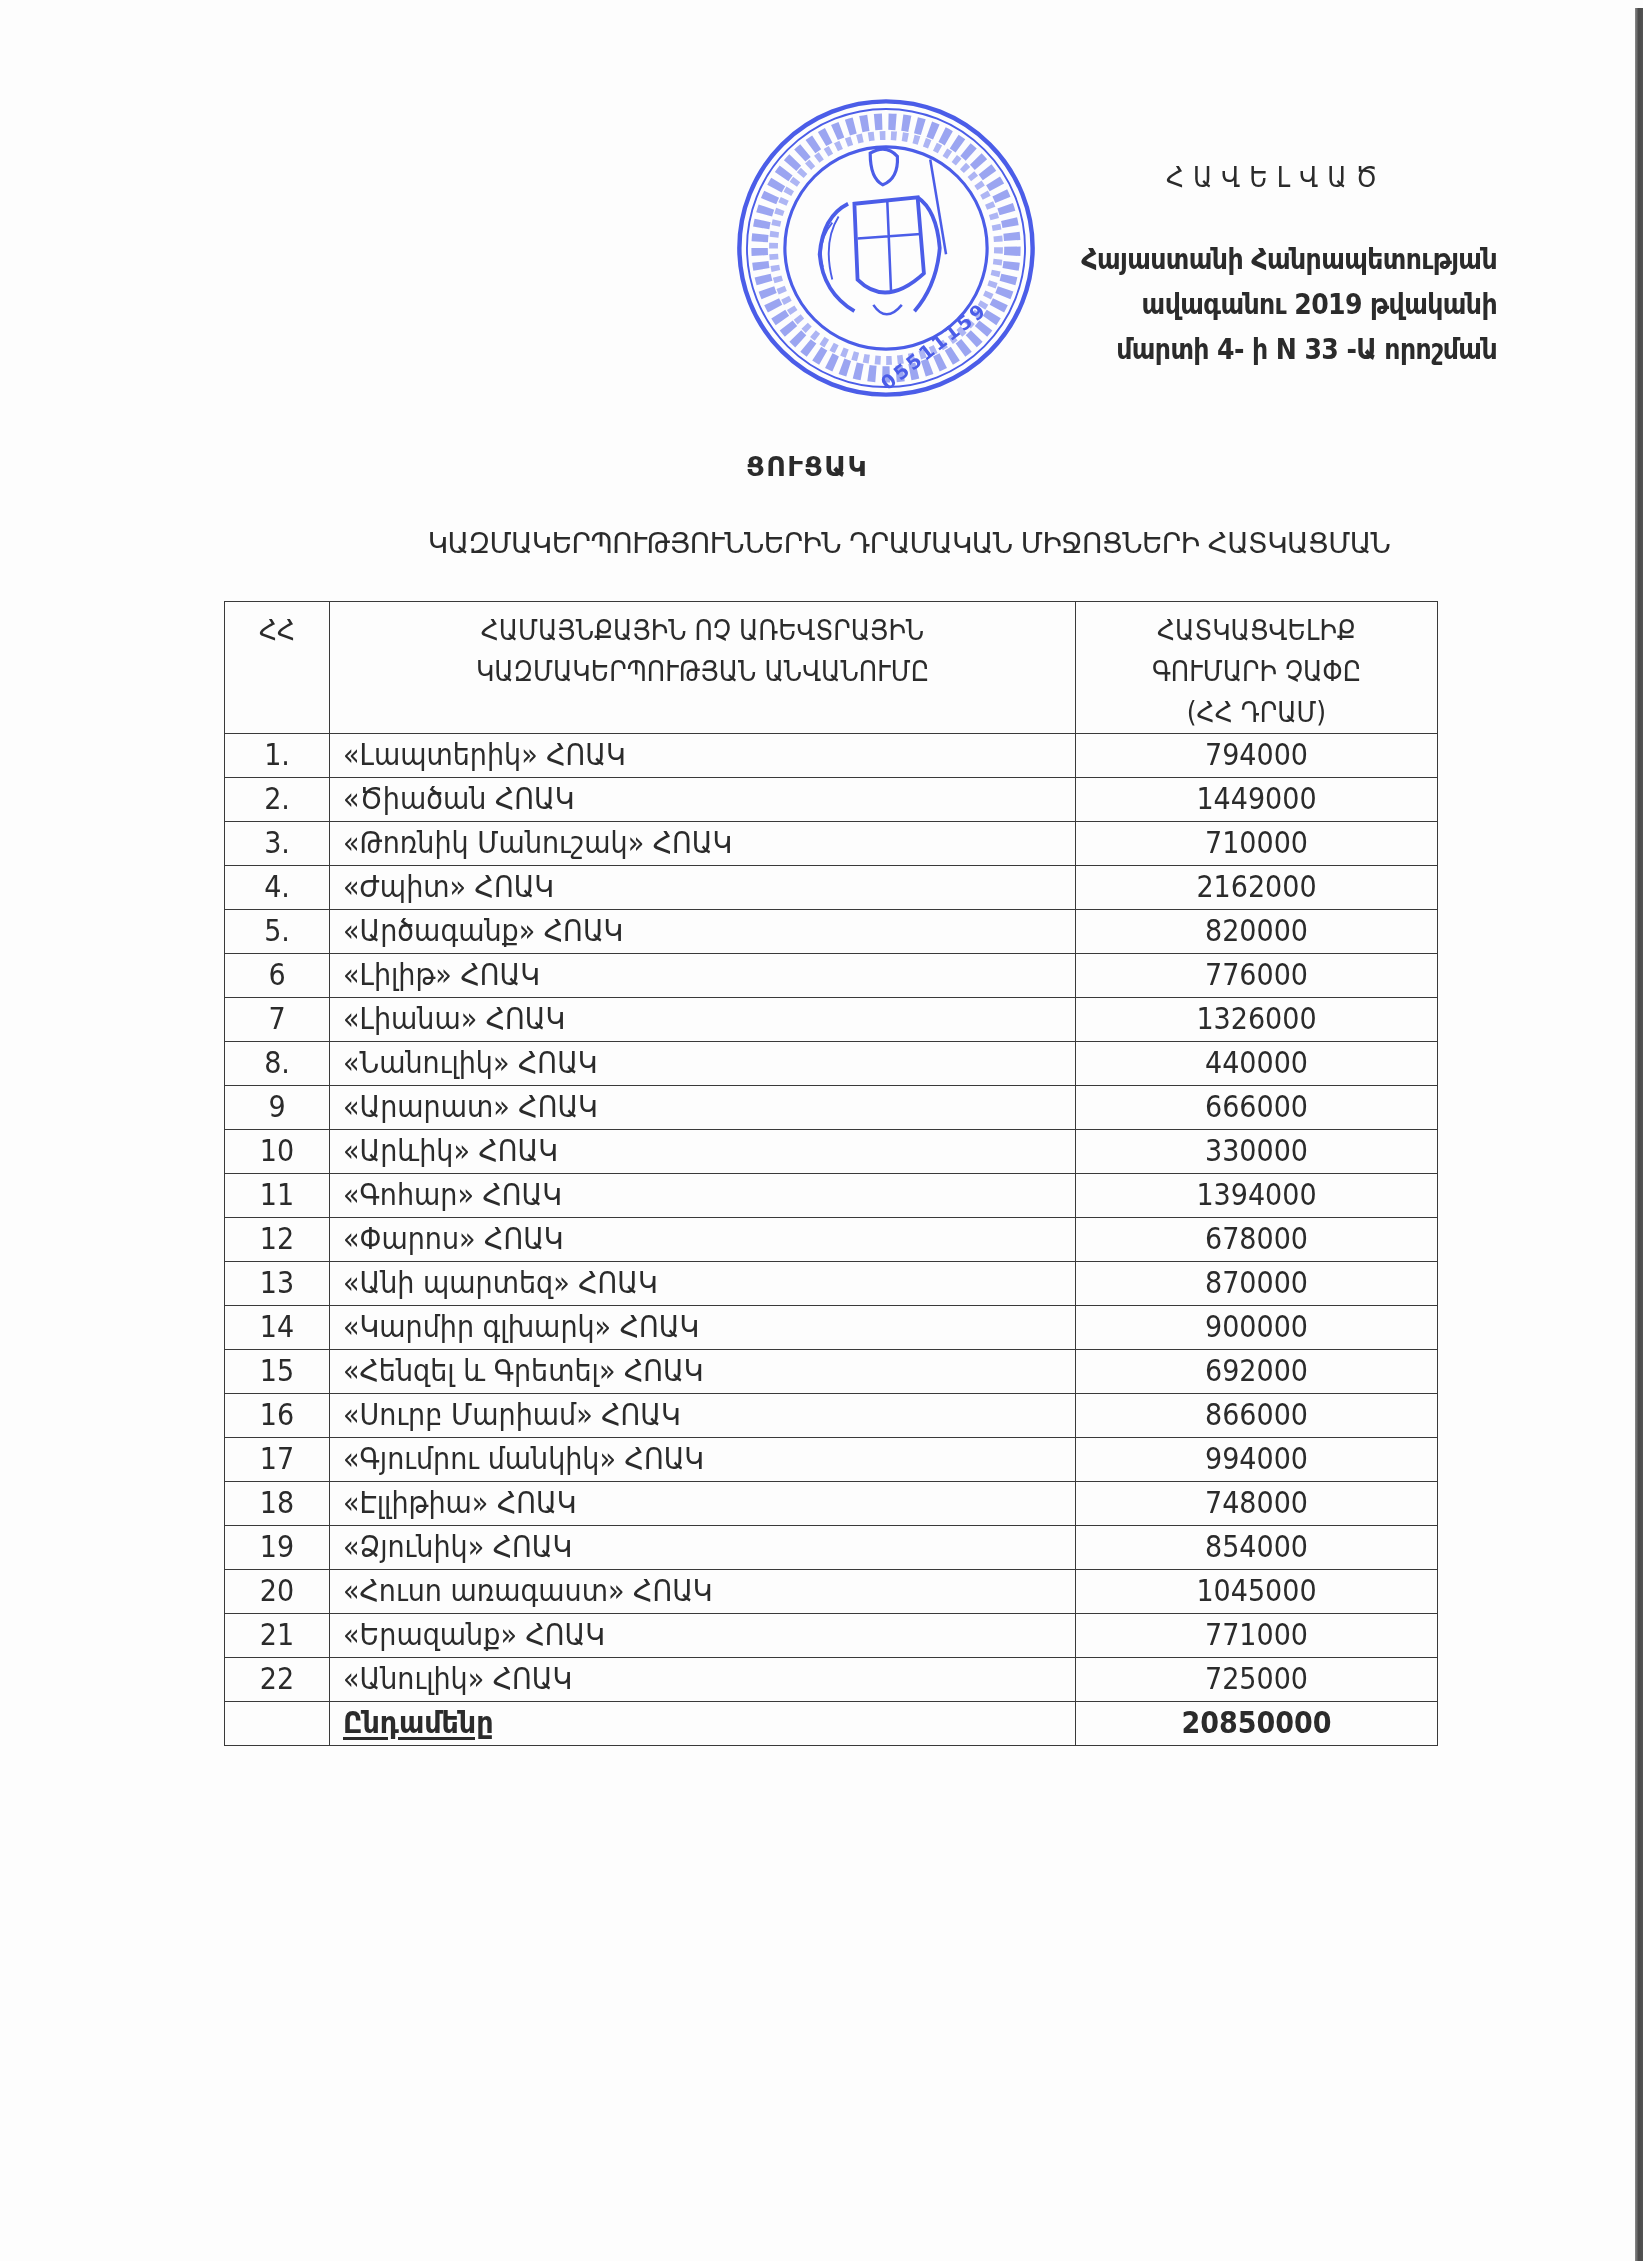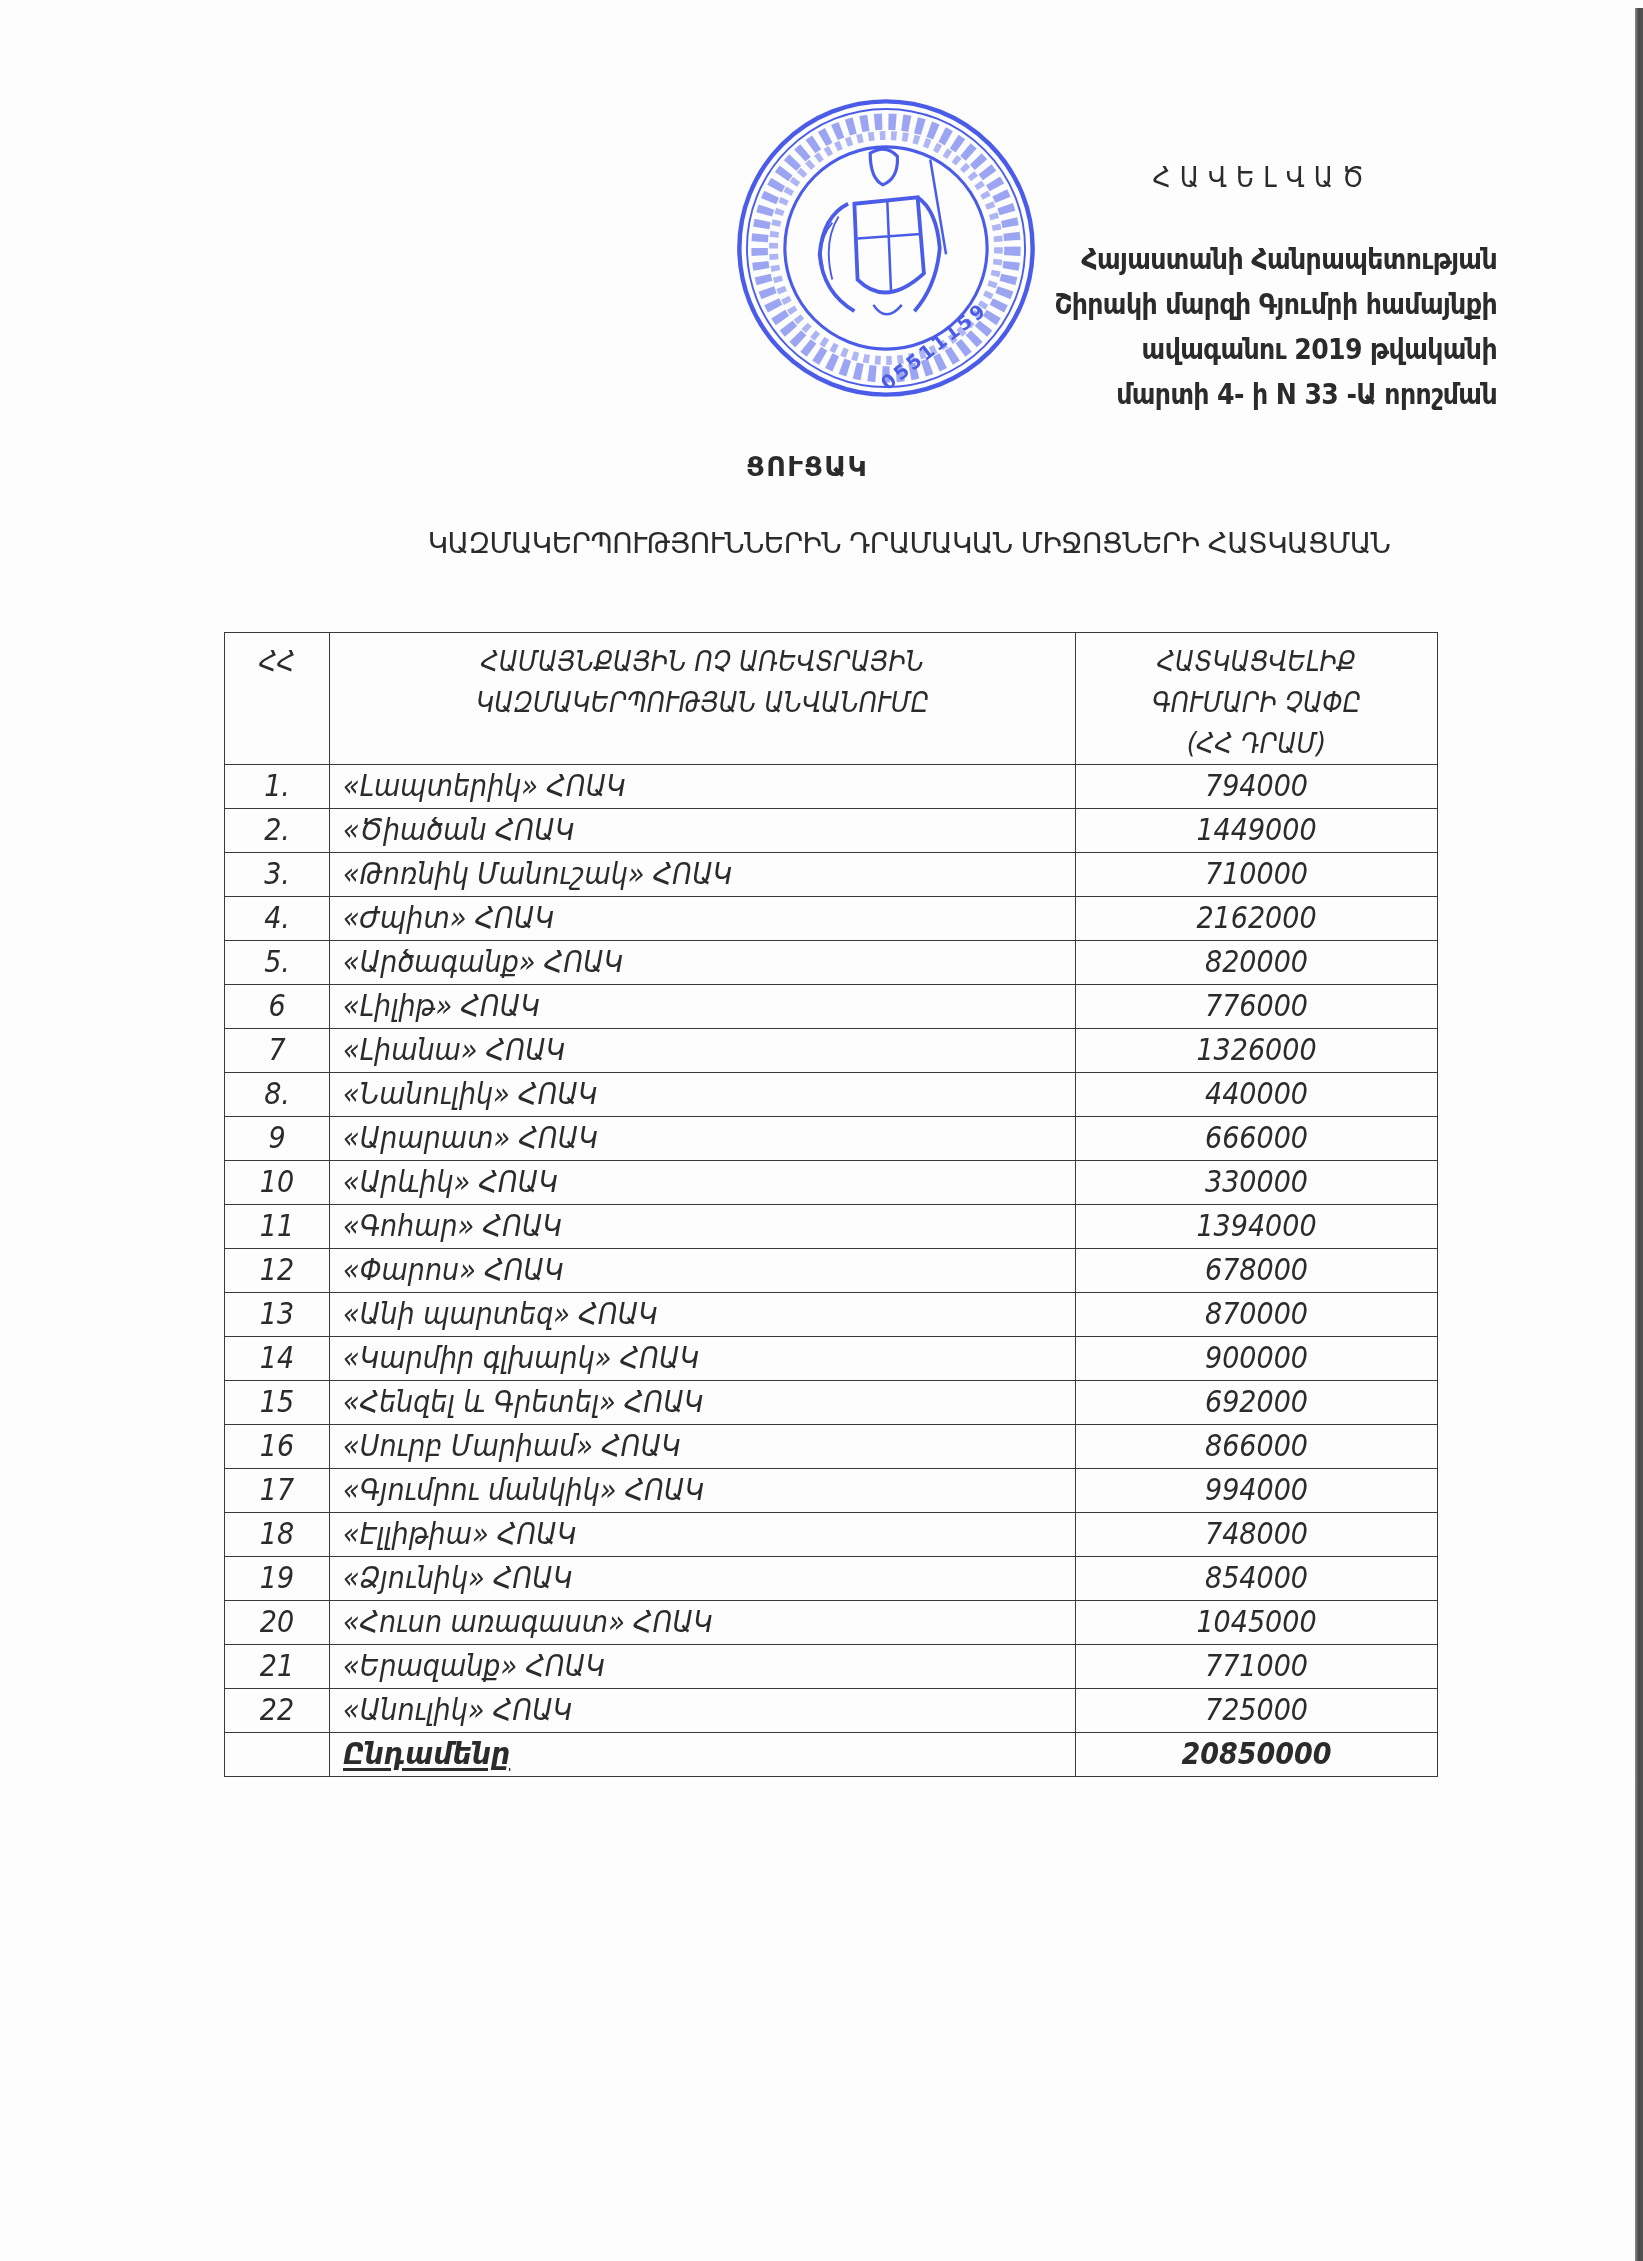--- a/index.html
+++ b/index.html
@@ -41,24 +41,23 @@
     position: absolute; left: 0; width: 1614px; top: 451px;
     text-align: center; font-size: 27px; font-weight: bold; letter-spacing: 1.3px;
   }
   .subtitle {
     position: absolute; left: 361px; width: 1096px; top: 522px;
     text-align: center; font-size: 28px; line-height: 44px; letter-spacing: -0.6px;
   }
   .subtitle div { white-space: nowrap; }
   
   table {
-    position: absolute; left: 224px; top: 632px;
+    position: absolute; left: 224px; top: 601px;
     border-collapse: collapse; width: 1214px;
     font-family: "DejaVu Sans Condensed", "DejaVu Sans", sans-serif;
-    font-style: italic;
   }
   td, th {
     border: 1.9px solid #3a3a3a; padding: 0; font-weight: normal;
   }
   th { vertical-align: top; font-size: 28px; line-height: 41px; padding-top: 7.7px; height: 121px; }
   td { height: 43px; font-size: 30px; line-height: 40px; }
   .c-num { width: 104px; text-align: center; }
   .c-name { width: 732px; text-align: left; padding-left: 13px; }
   .c-amt { text-align: center; }
   .total td { height: 43px; }
@@ -92,21 +91,20 @@
       <path d="M320 110 L345 260" stroke-width="4"></path>
       <path d="M230 340 Q250 370 275 340" stroke-width="4"></path>
     </g>
   </svg>
 </div>
 <div class="stamp-number">05511159</div>
 
 <div class="approval">
   <div class="title">ՀԱՎԵԼՎԱԾ</div>
   <div class="line">Հայաստանի Հանրապետության</div>
-  <div class="line">Շիրակի մարզի Գյումրի համայնքի</div>
   <div class="line">ավագանու  2019 թվականի</div>
   <div class="line">մարտի 4- ի  N 33 -Ա  որոշման</div>
 </div>
 
 <div class="doc-title">ՑՈՒՑԱԿ</div>
 <div class="subtitle">
   <div>ԿԱԶՄԱԿԵՐՊՈՒԹՅՈՒՆՆԵՐԻՆ ԴՐԱՄԱԿԱՆ ՄԻՋՈՑՆԵՐԻ ՀԱՏԿԱՑՄԱՆ</div>
 </div>
 
 <table>

